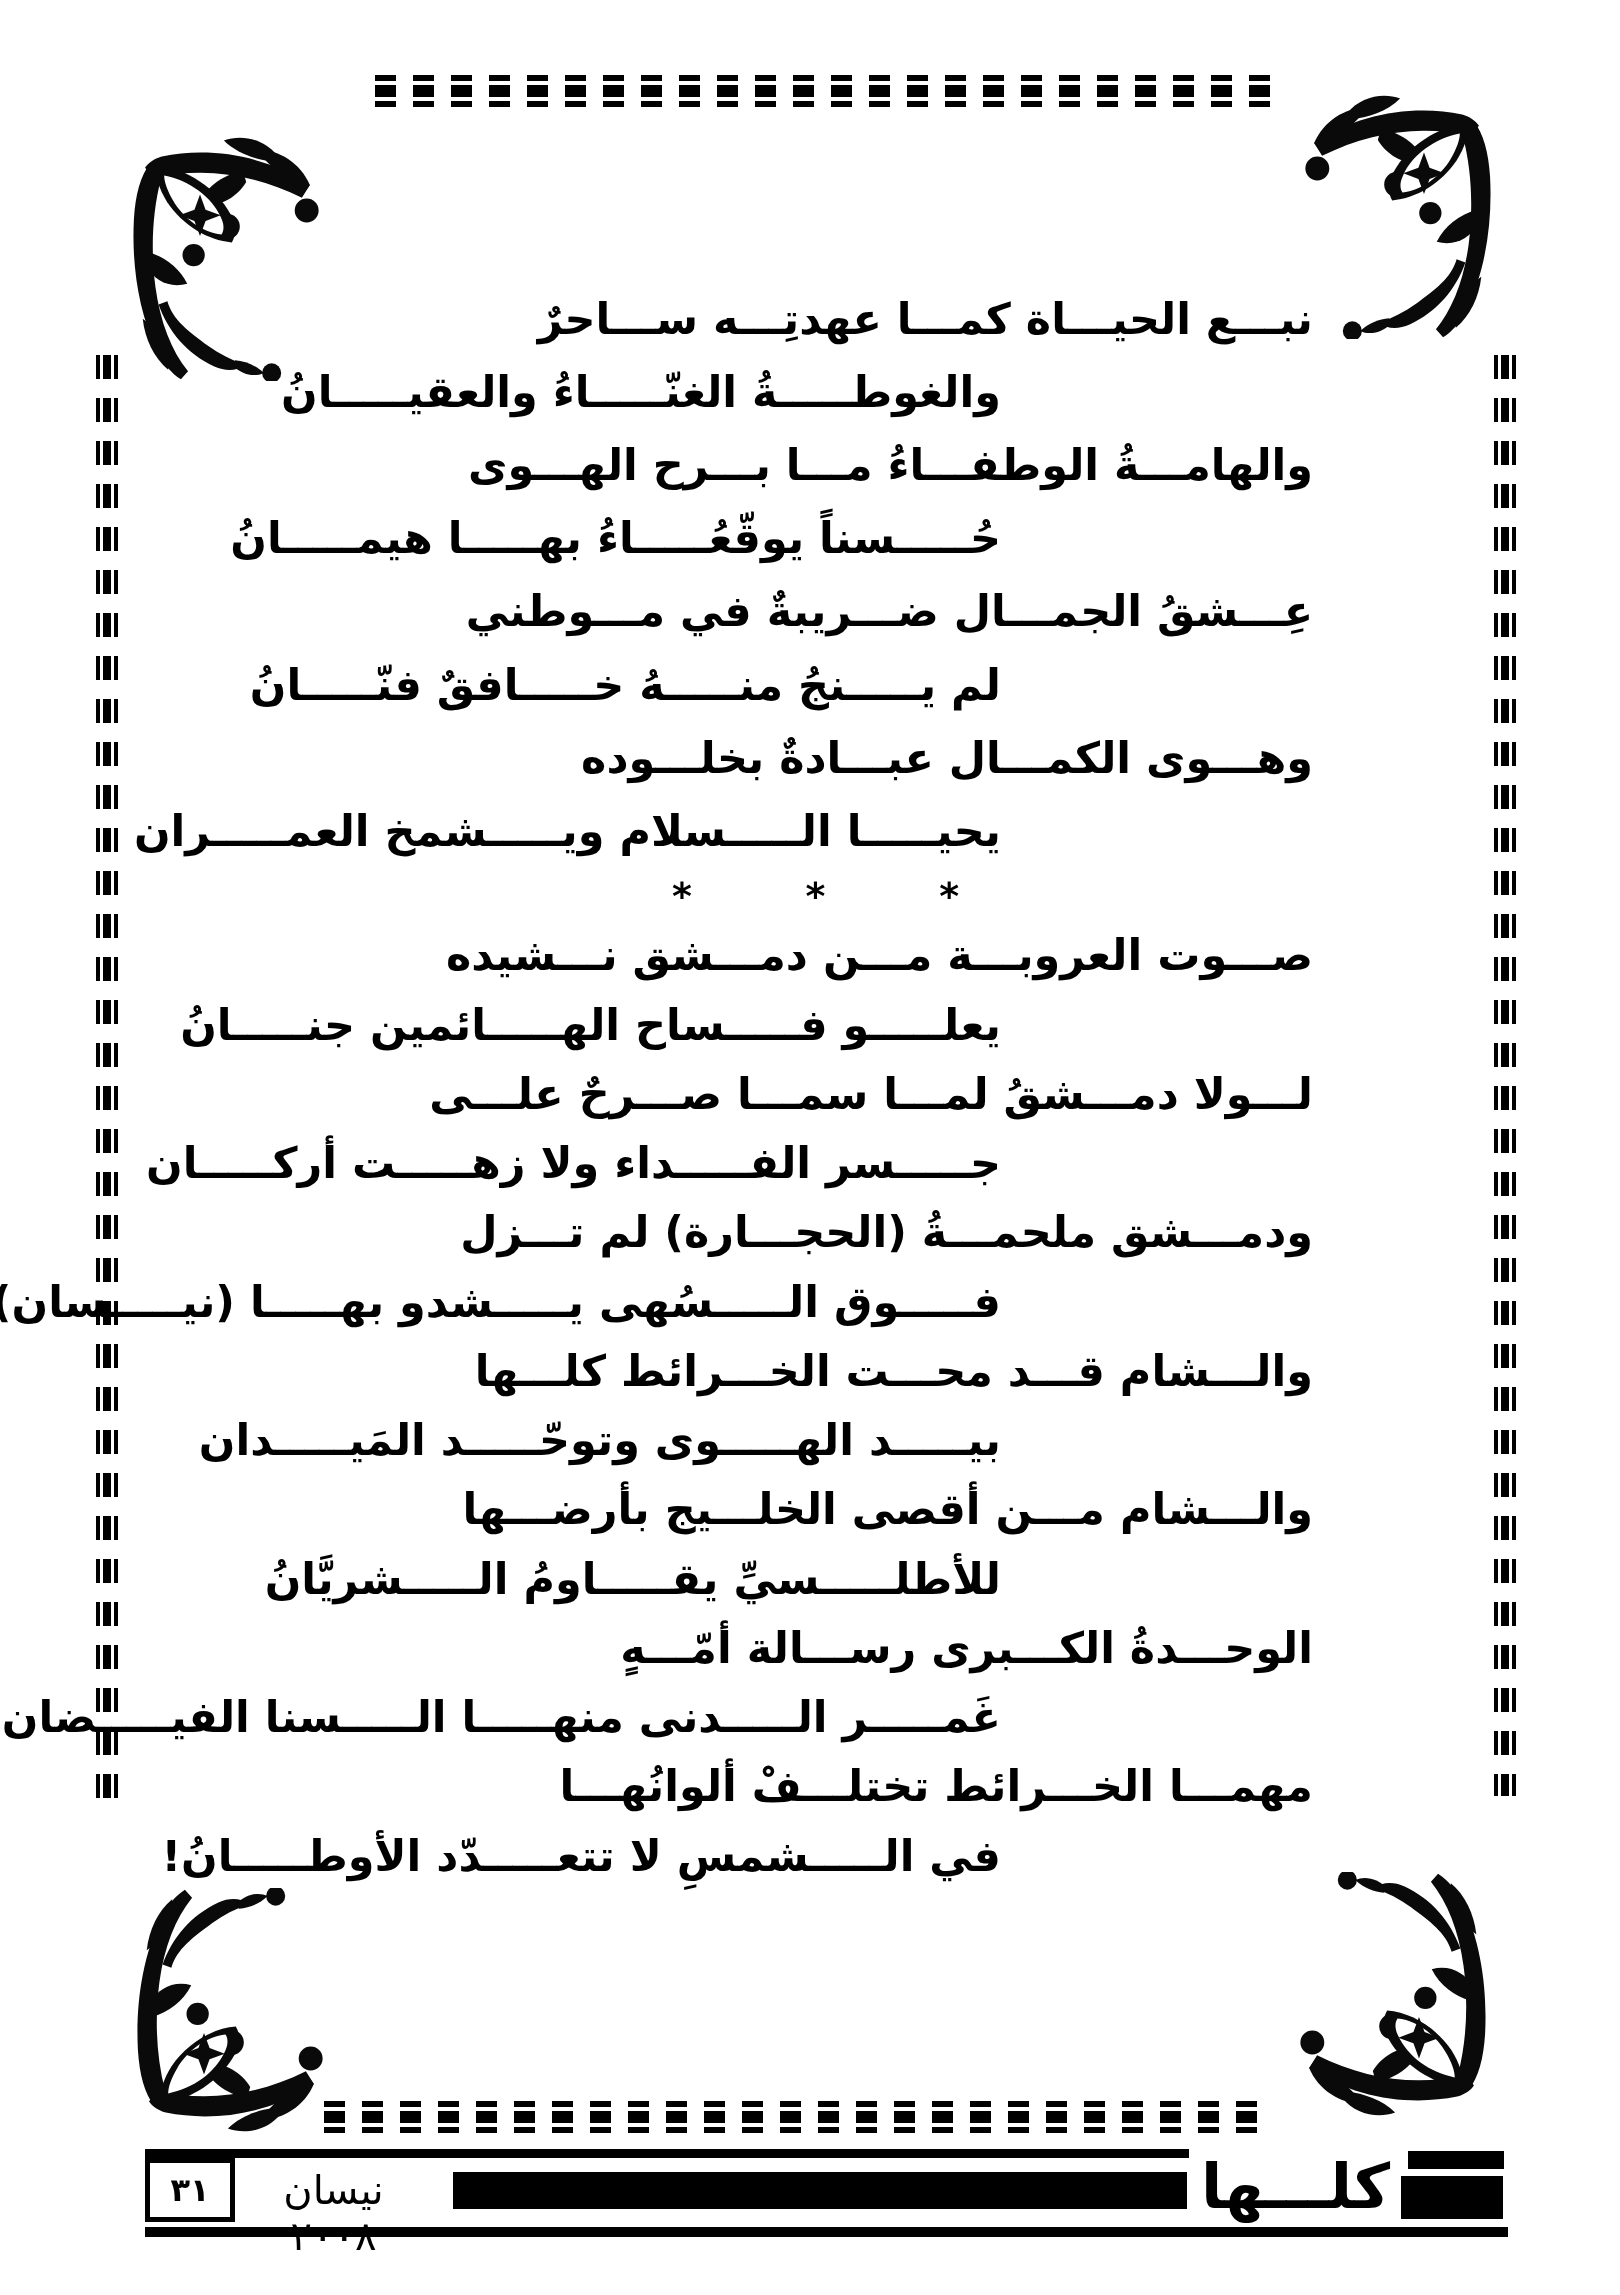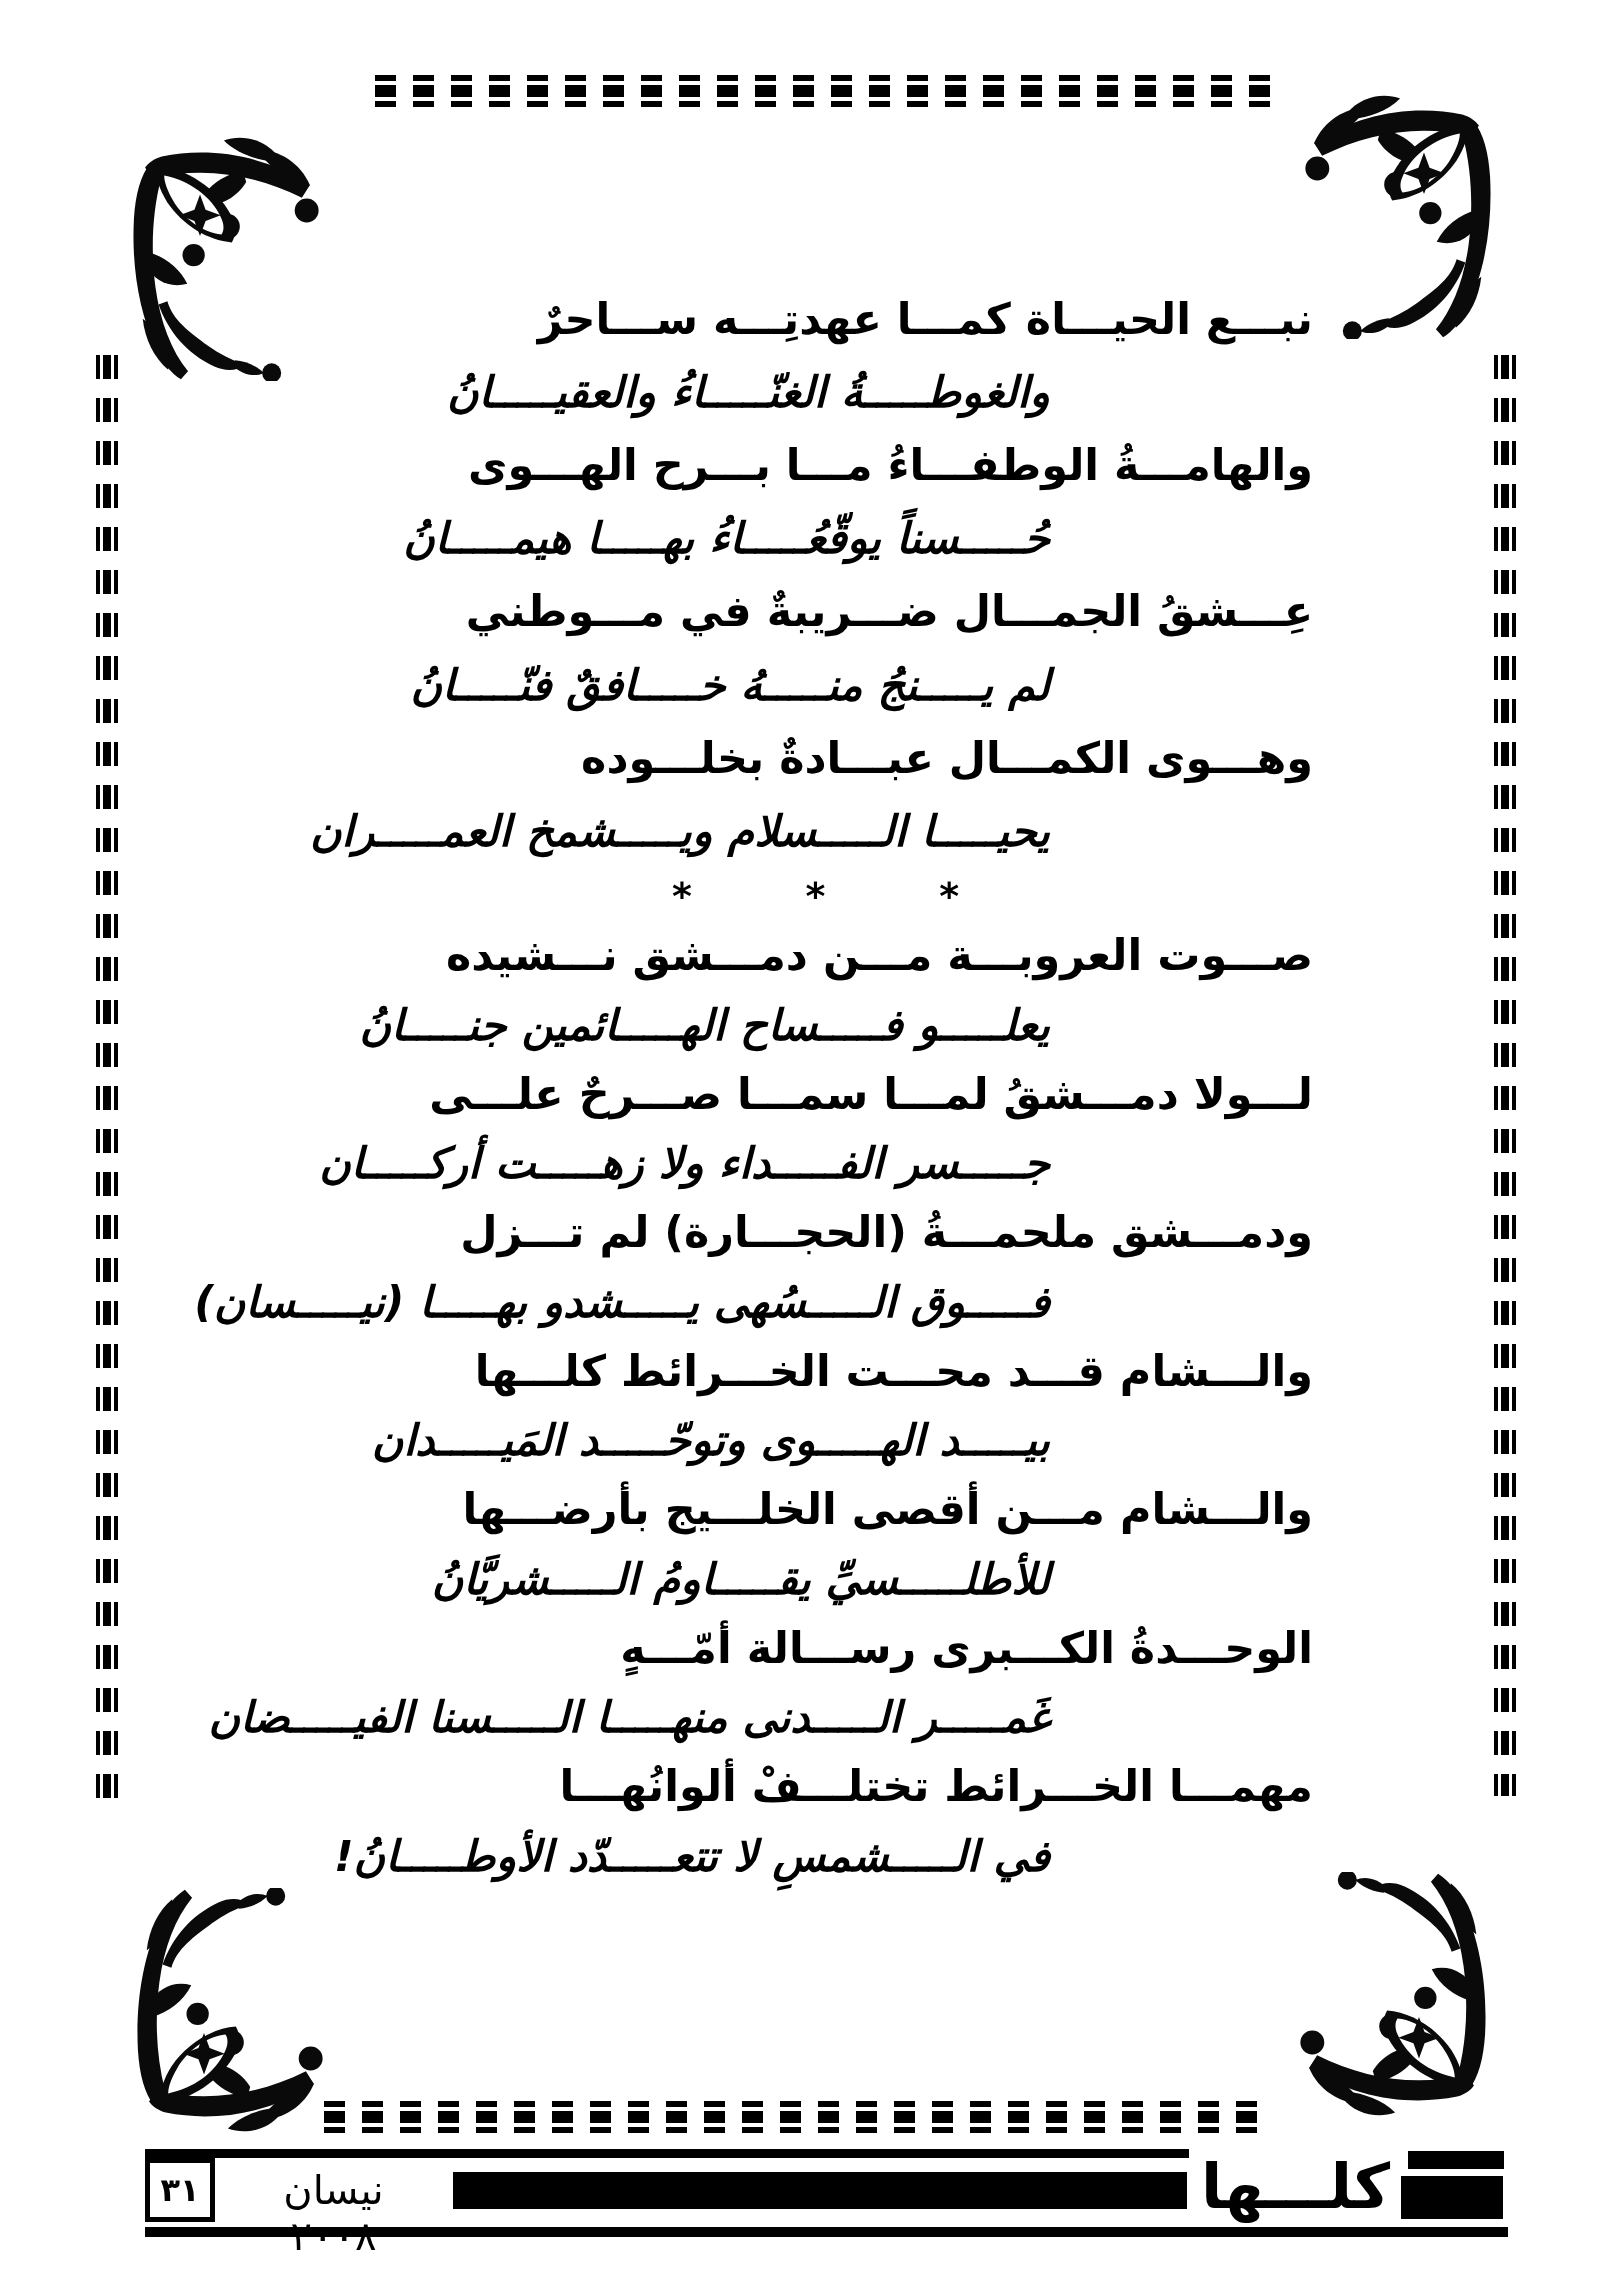--- a/index.html
+++ b/index.html
@@ -37,35 +37,35 @@
     position:absolute;
     direction:rtl;
     white-space:nowrap;
     font-size:43px;
     font-weight:bold;
     line-height:64px;
     letter-spacing:0;
     text-align:center;
   }
   .line.a{right:307px;}
-  .line.b{right:570px;font-style:italic;}
+  .line.b{right:619px;}
 
   .asterisks{
     position:absolute;left:673px;top:868px;width:287px;
     display:flex;justify-content:space-between;
     font-size:38px;font-weight:bold;line-height:56px;
   }
 
   
   .rule{position:absolute;background:#000;}
   .rule.top{left:146px;top:2149px;width:1044px;height:8.8px;}
   .rule.bottom{left:146px;top:2227px;width:1363px;height:10.3px;}
   .footer-bar{position:absolute;left:454px;top:2172px;width:734px;height:37px;background:#000;}
   .pagenum-box{
-    position:absolute;left:146px;top:2158px;width:70px;height:64px;
+    position:absolute;left:146px;top:2158px;width:90px;height:64px;
     background:#fff;border:5.6px solid #000;box-sizing:border-box;
     display:flex;align-items:center;justify-content:center;
     font-size:32px;font-weight:bold;z-index:2;
   }
   .issue-date{
     position:absolute;left:235px;top:2167px;width:199px;
     text-align:center;font-size:40px;direction:rtl;
   }
   .magazine-logo{
     position:absolute;left:1192px;top:2149px;width:209px;height:75px;

